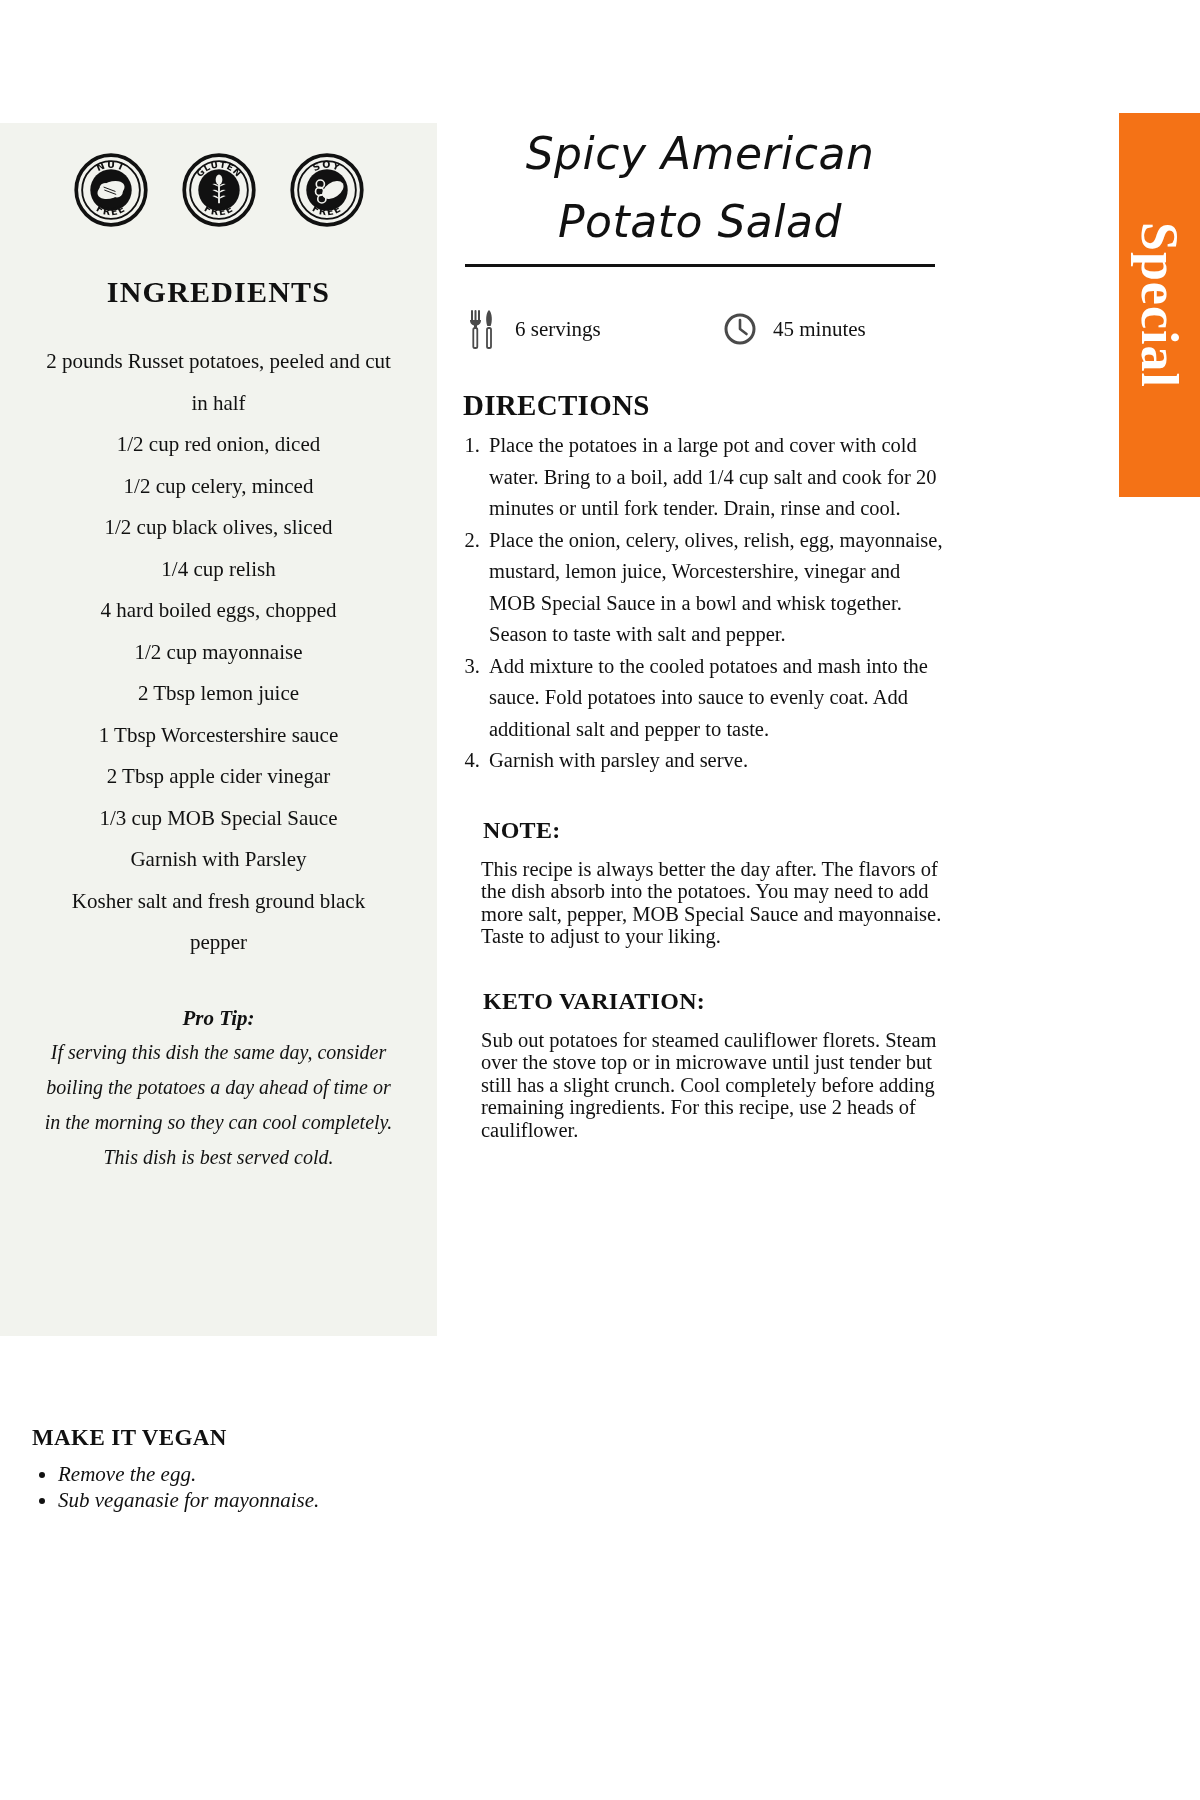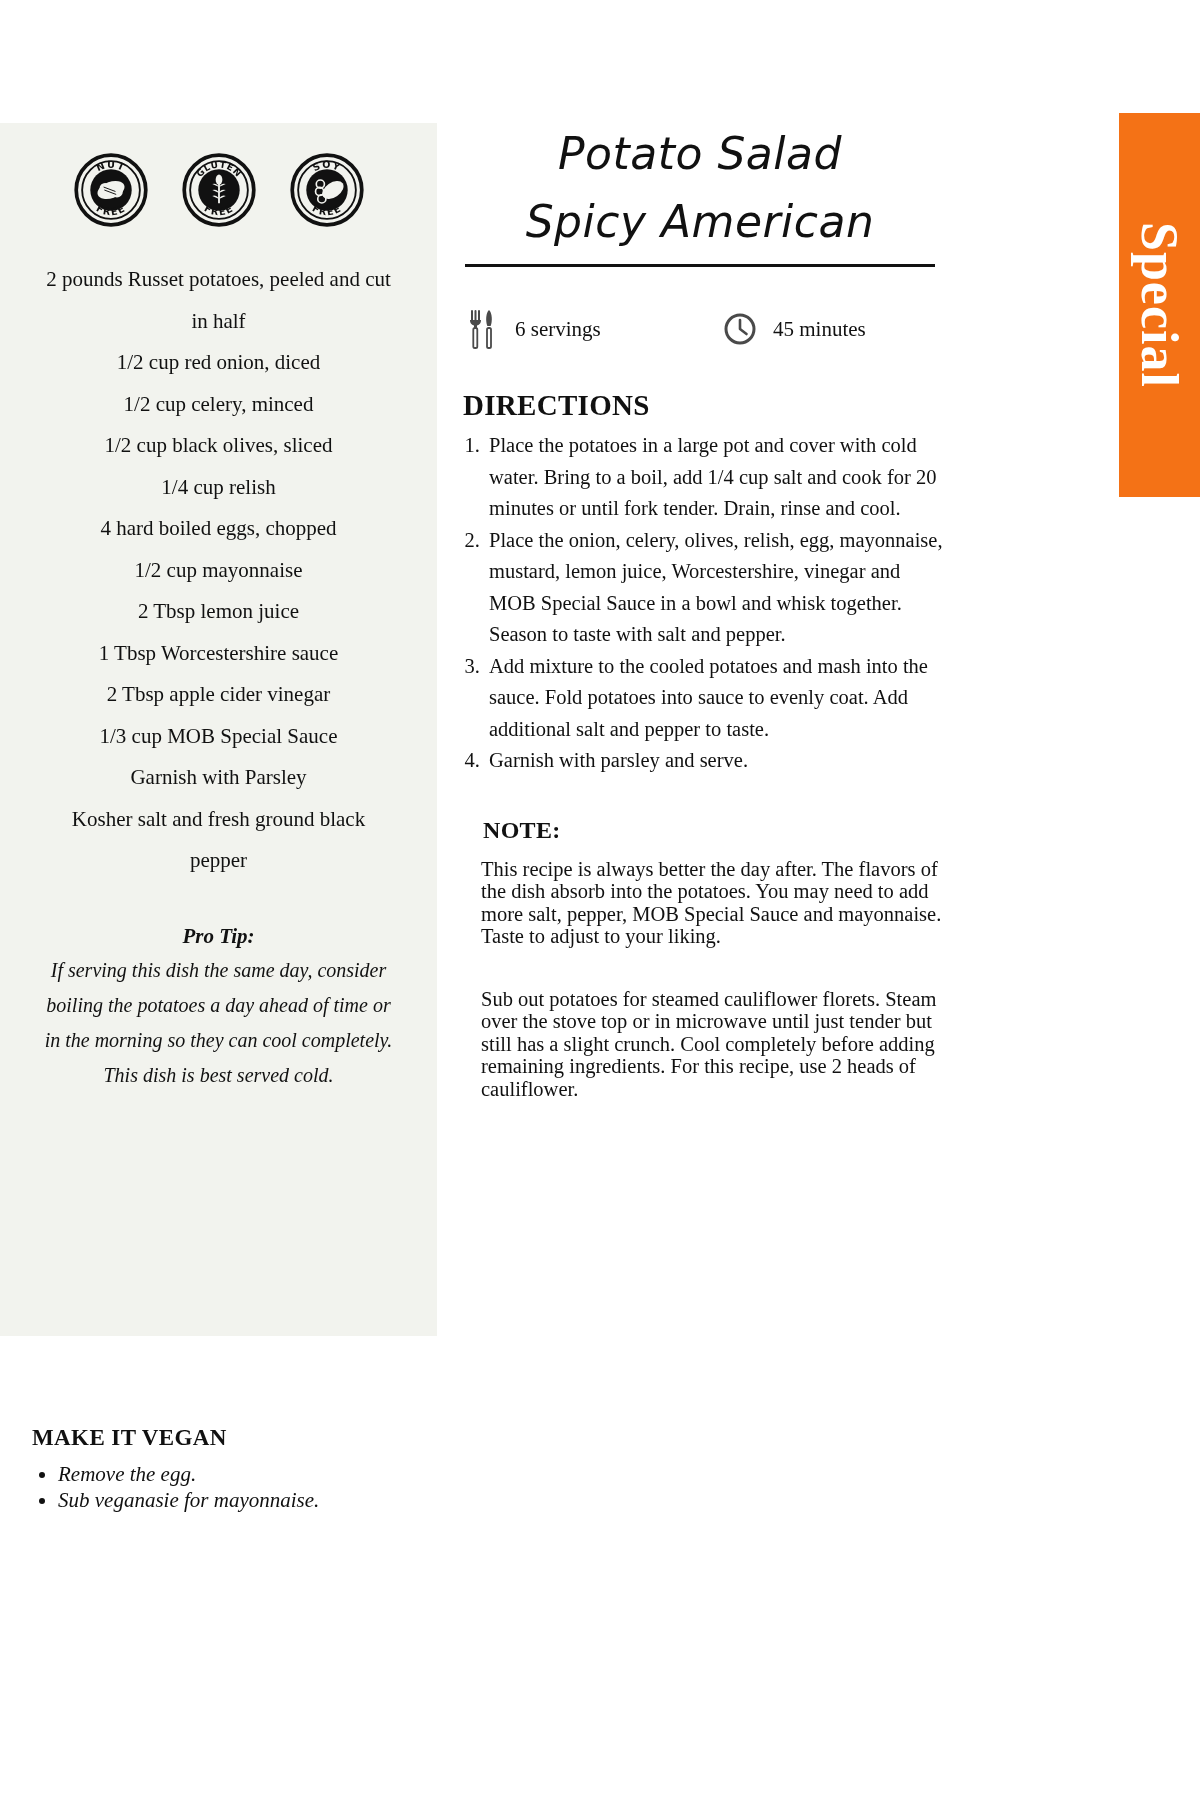--- a/index.html
+++ b/index.html
@@ -158,20 +158,21 @@
             <textPath href="#soyTop" startOffset="50%" text-anchor="middle">SOY</textPath>
           </text>
           <text font-family="DejaVu Sans, sans-serif" font-size="13" font-weight="bold" fill="#111" letter-spacing="2">
             <textPath href="#soyBot" startOffset="50%" text-anchor="middle">FREE</textPath>
           </text>
         </svg>
       </div>
 
     </div>
 
+    <div class="ingredients-title">INGREDIENTS</div>
 
     <div class="ing-list">
       <div class="ing-item">2 pounds Russet potatoes, peeled and cut in half</div>
       <div class="ing-item">1/2 cup red onion, diced</div>
       <div class="ing-item">1/2 cup celery, minced</div>
       <div class="ing-item">1/2 cup black olives, sliced</div>
       <div class="ing-item">1/4 cup relish</div>
       <div class="ing-item">4 hard boiled eggs, chopped</div>
       <div class="ing-item">1/2 cup mayonnaise</div>
       <div class="ing-item">2 Tbsp lemon juice</div>
@@ -191,22 +192,22 @@
     <div class="vegan-title">MAKE IT VEGAN</div>
     <ul class="vegan-list">
       <li>Remove the egg.</li>
       <li>Sub veganasie for mayonnaise.</li>
     </ul>
   </div>
 
   <div class="main">
 
     <div class="recipe-title">
+      <div>Spicy American</div>
       <div>Potato Salad</div>
-      <div>Spicy American</div>
     </div>
     <div class="title-rule"></div>
 
     <div class="meta-row">
       <div class="meta-item first">
         <span class="meta-icon">
           <svg width="26" height="42" viewBox="0 0 26 42" aria-hidden="true">
             <g fill="#4a4a4a">
               <rect x="2" y="2" width="2" height="11" rx="1"></rect>
               <rect x="5.5" y="2" width="2" height="11" rx="1"></rect>
@@ -238,20 +239,21 @@
       <li>Add mixture to the cooled potatoes and mash into the sauce. Fold potatoes into sauce to evenly coat.  Add additional salt and pepper to taste.</li>
       <li>Garnish with parsley and serve.</li>
     </ol>
 
     <div class="block">
       <div class="block-head">NOTE:</div>
       <div class="block-body">This recipe is always better the day after. The flavors of the dish absorb into the potatoes. You may need to add more salt, pepper, MOB Special Sauce and mayonnaise.  Taste to adjust to your liking.</div>
     </div>
 
     <div class="block">
+      <div class="block-head">KETO VARIATION:</div>
       <div class="block-body">Sub out potatoes for steamed cauliflower florets. Steam over the stove top or in microwave until just tender but still has a slight crunch. Cool completely before adding remaining ingredients. For this recipe, use 2 heads of cauliflower.</div>
     </div>
 
   </div>
 
   <div class="special-tab">
     <span>Special</span>
   </div>
 
 </div>

